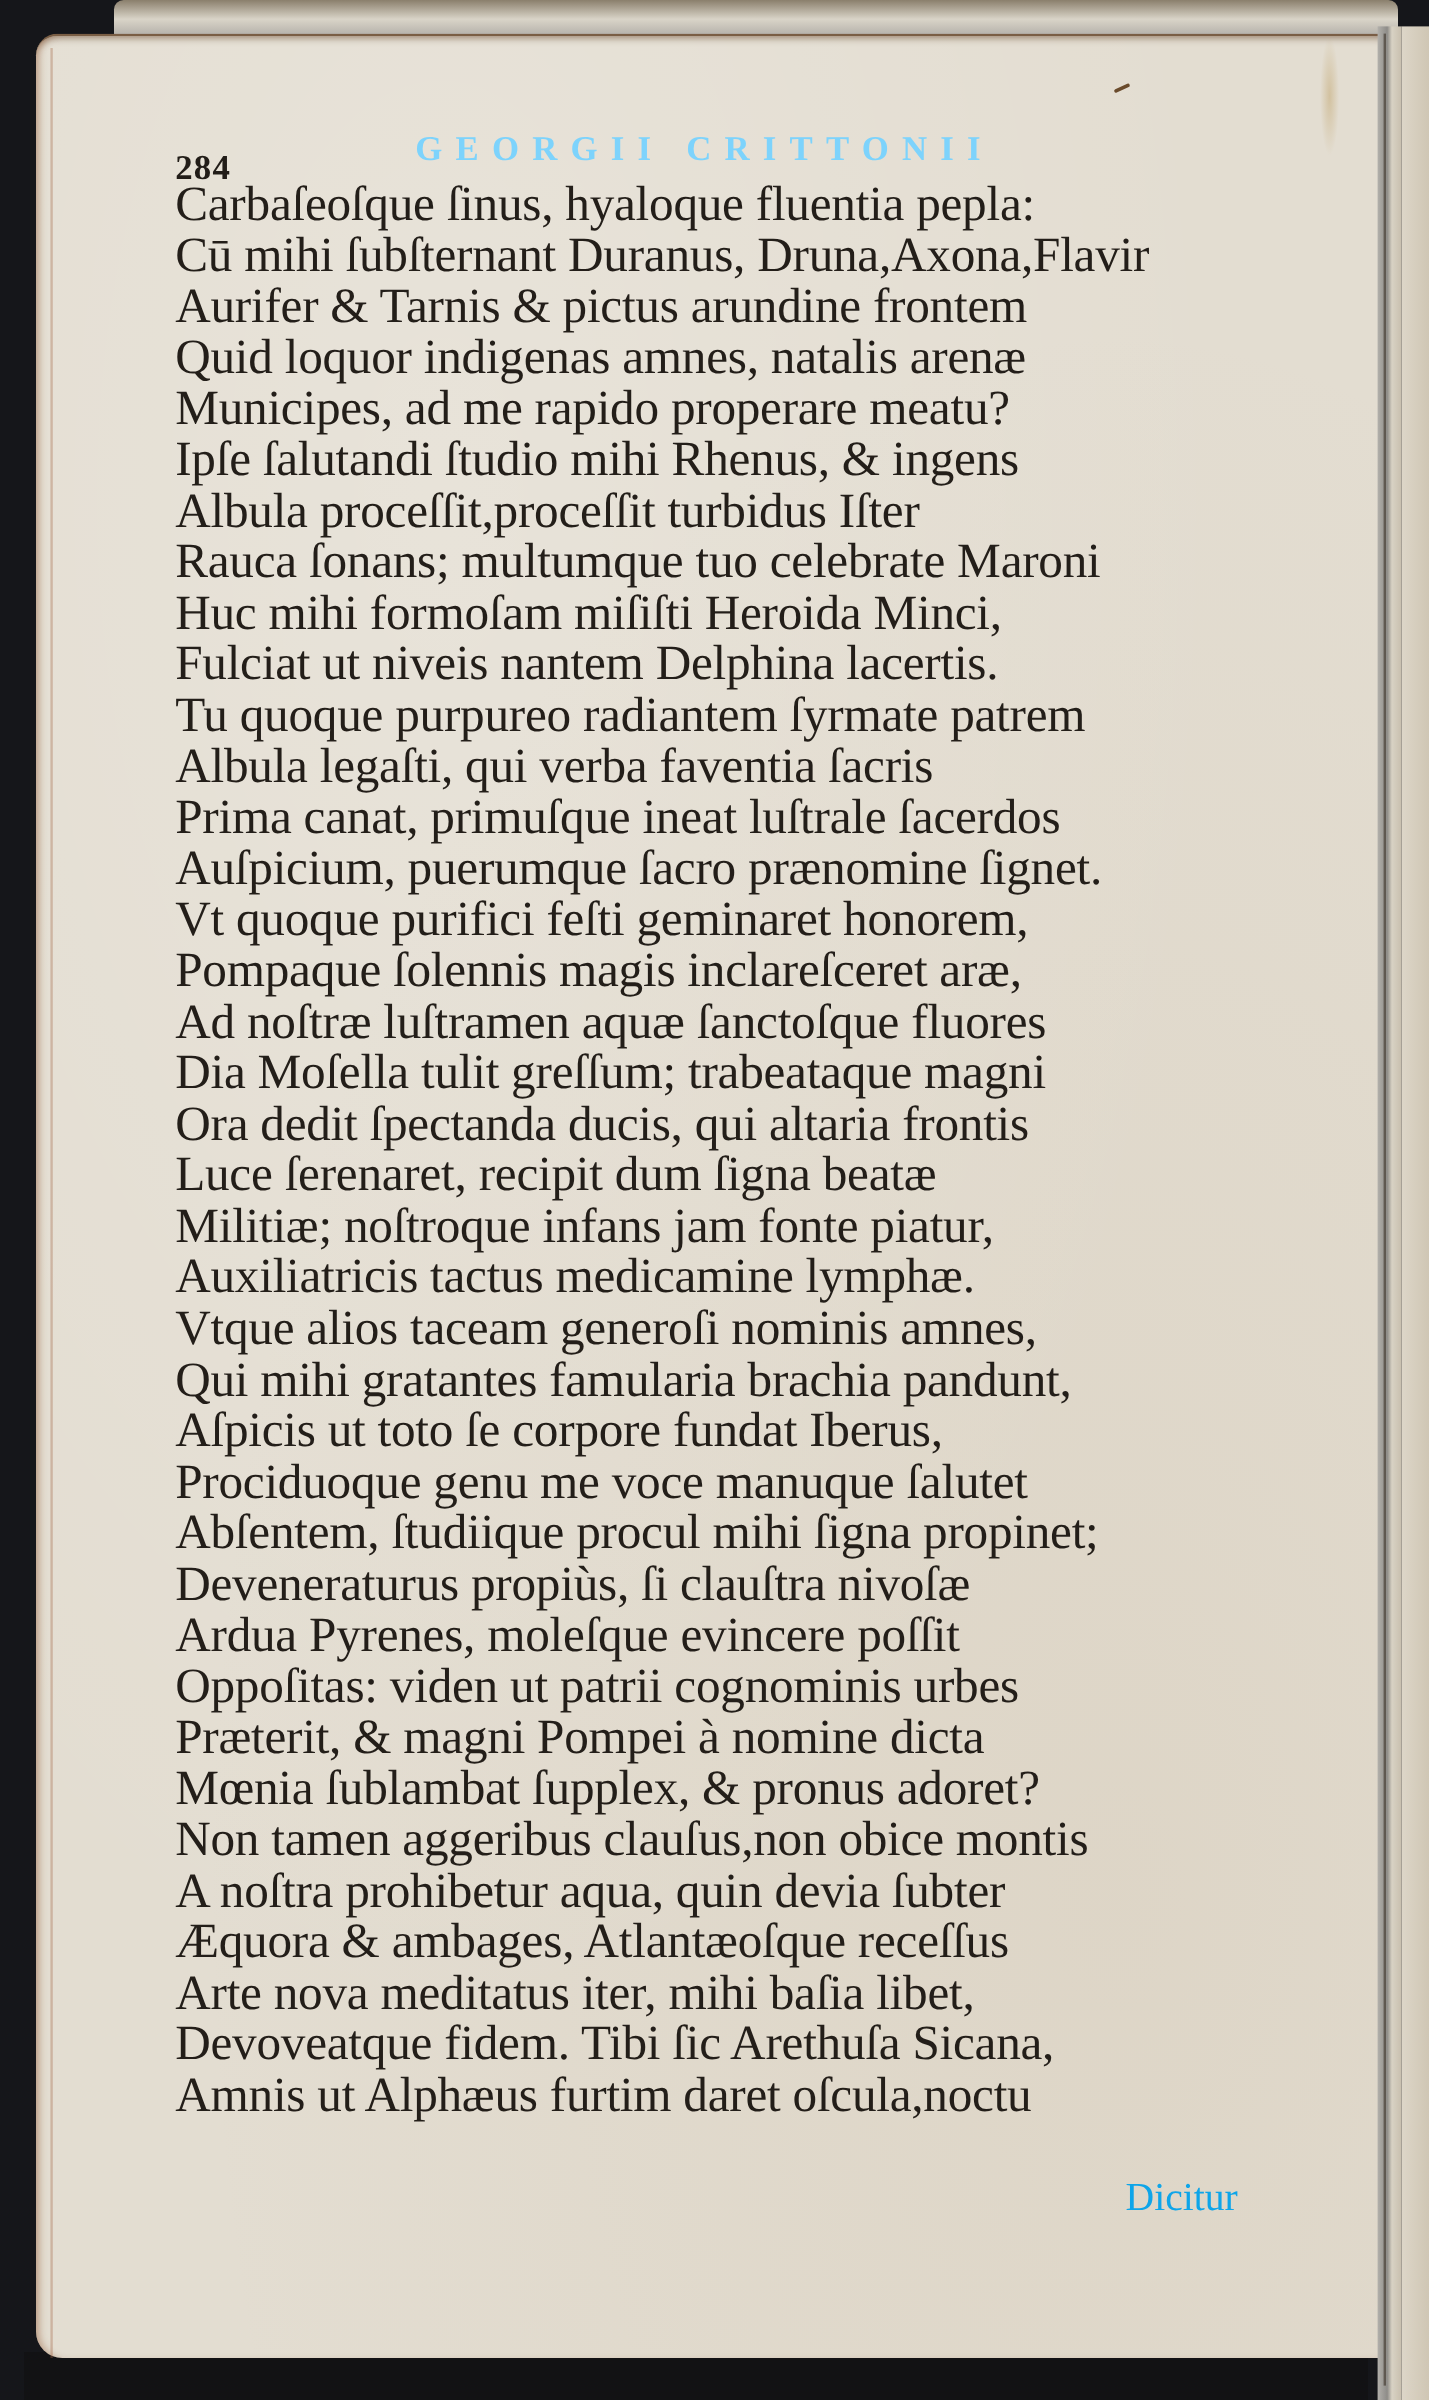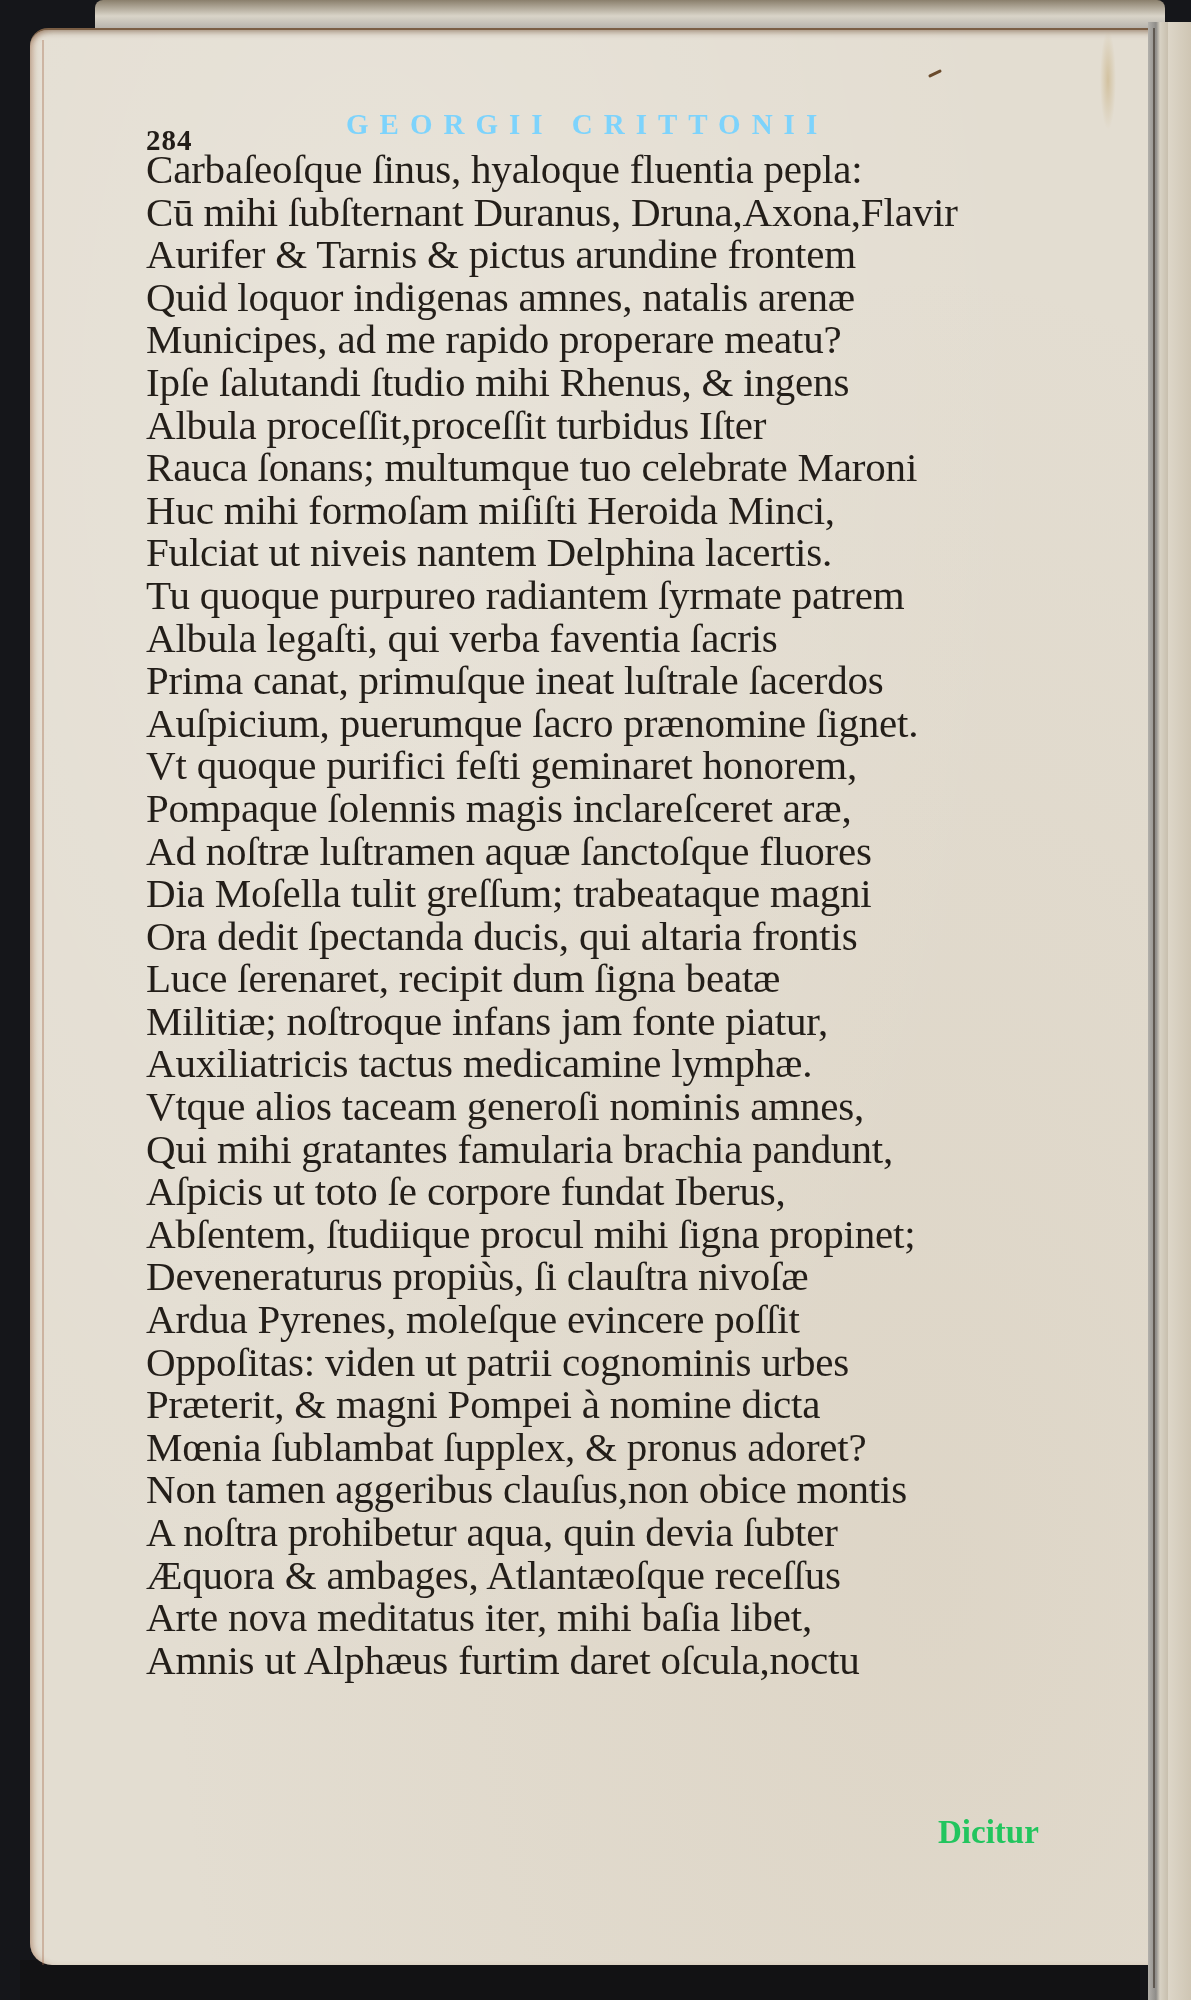--- a/index.html
+++ b/index.html
@@ -125,22 +125,22 @@
       height: 42.6px;
       color: #231e19;
       white-space: nowrap;
       letter-spacing: -0.2px;
     }
     .catchword {
       position: absolute;
       left: 938px;
       top: 1814px;
       font-size: 33px;
-      font-weight: bold;
-      color: #22c55e;
+      font-weight: normal;
+      color: #0ea5e9;
     }
     .tick {
       position: absolute;
       left: 928px;
       top: 72px;
       width: 14px;
       height: 3px;
       background: #6a4b2c;
       transform: rotate(-25deg);
       border-radius: 2px;
@@ -183,26 +183,28 @@
   <span class="verse-line">Pompaque ſolennis magis inclareſceret aræ,</span>
   <span class="verse-line">Ad noſtræ luſtramen aquæ ſanctoſque  fluores</span>
   <span class="verse-line">Dia Moſella tulit greſſum;  trabeataque magni</span>
   <span class="verse-line">Ora dedit ſpectanda ducis, qui altaria frontis</span>
   <span class="verse-line">Luce ſerenaret, recipit dum ſigna beatæ</span>
   <span class="verse-line">Militiæ; noſtroque infans jam  fonte piatur,</span>
   <span class="verse-line">Auxiliatricis tactus medicamine lymphæ.</span>
   <span class="verse-line">Vtque alios taceam generoſi  nominis amnes,</span>
   <span class="verse-line">Qui mihi gratantes famularia brachia  pandunt,</span>
   <span class="verse-line">Aſpicis  ut toto ſe corpore fundat Iberus,</span>
+  <span class="verse-line">Prociduoque genu me voce manuque ſalutet</span>
   <span class="verse-line">Abſentem, ſtudiique procul mihi  ſigna  propinet;</span>
   <span class="verse-line">Deveneraturus propiùs, ſi clauſtra nivoſæ</span>
   <span class="verse-line">Ardua Pyrenes, moleſque evincere  poſſit</span>
   <span class="verse-line">Oppoſitas:  viden  ut patrii cognominis urbes</span>
   <span class="verse-line">Præterit, &amp; magni Pompei à nomine dicta</span>
   <span class="verse-line">Mœnia ſublambat ſupplex,  &amp; pronus adoret?</span>
   <span class="verse-line">Non tamen aggeribus clauſus,non obice montis</span>
   <span class="verse-line">A noſtra prohibetur aqua,  quin devia ſubter</span>
   <span class="verse-line">Æquora &amp; ambages, Atlantæoſque receſſus</span>
   <span class="verse-line">Arte nova meditatus iter, mihi baſia libet,</span>
+  <span class="verse-line">Devoveatque fidem.  Tibi ſic Arethuſa Sicana,</span>
   <span class="verse-line">Amnis ut Alphæus furtim daret oſcula,noctu</span>
 </div>
 
 <span class="catchword">Dicitur</span>
 
 </body></html>

